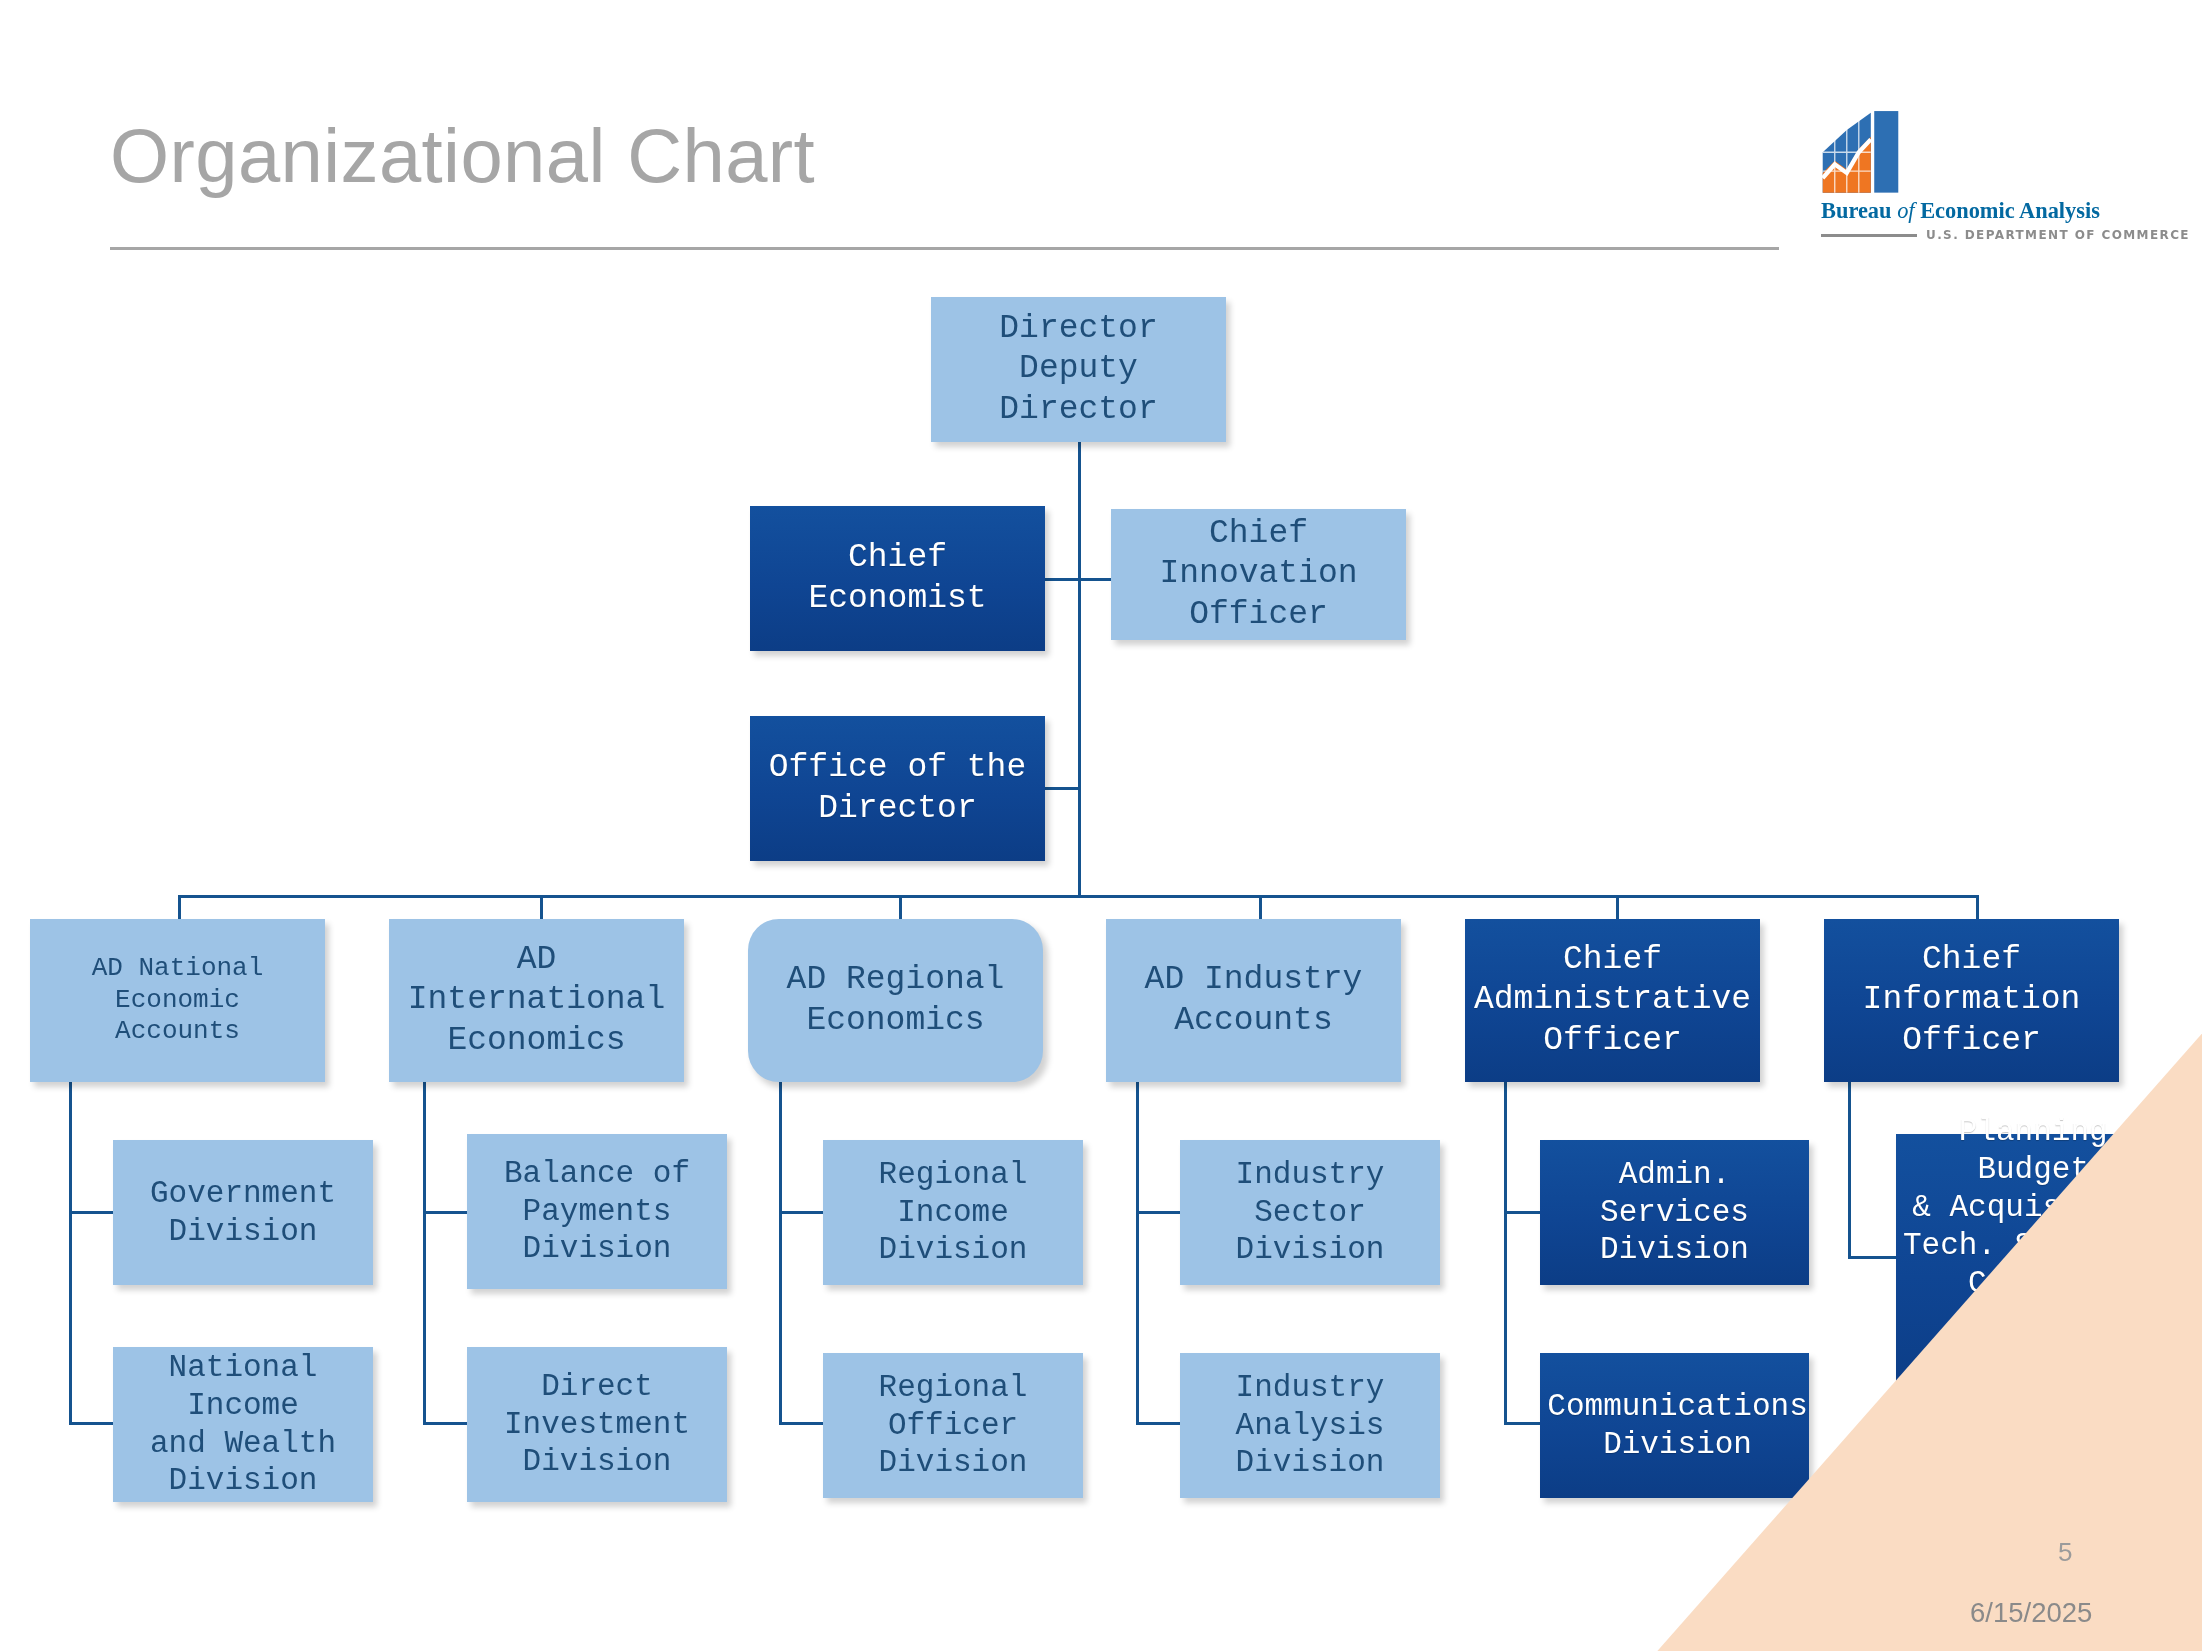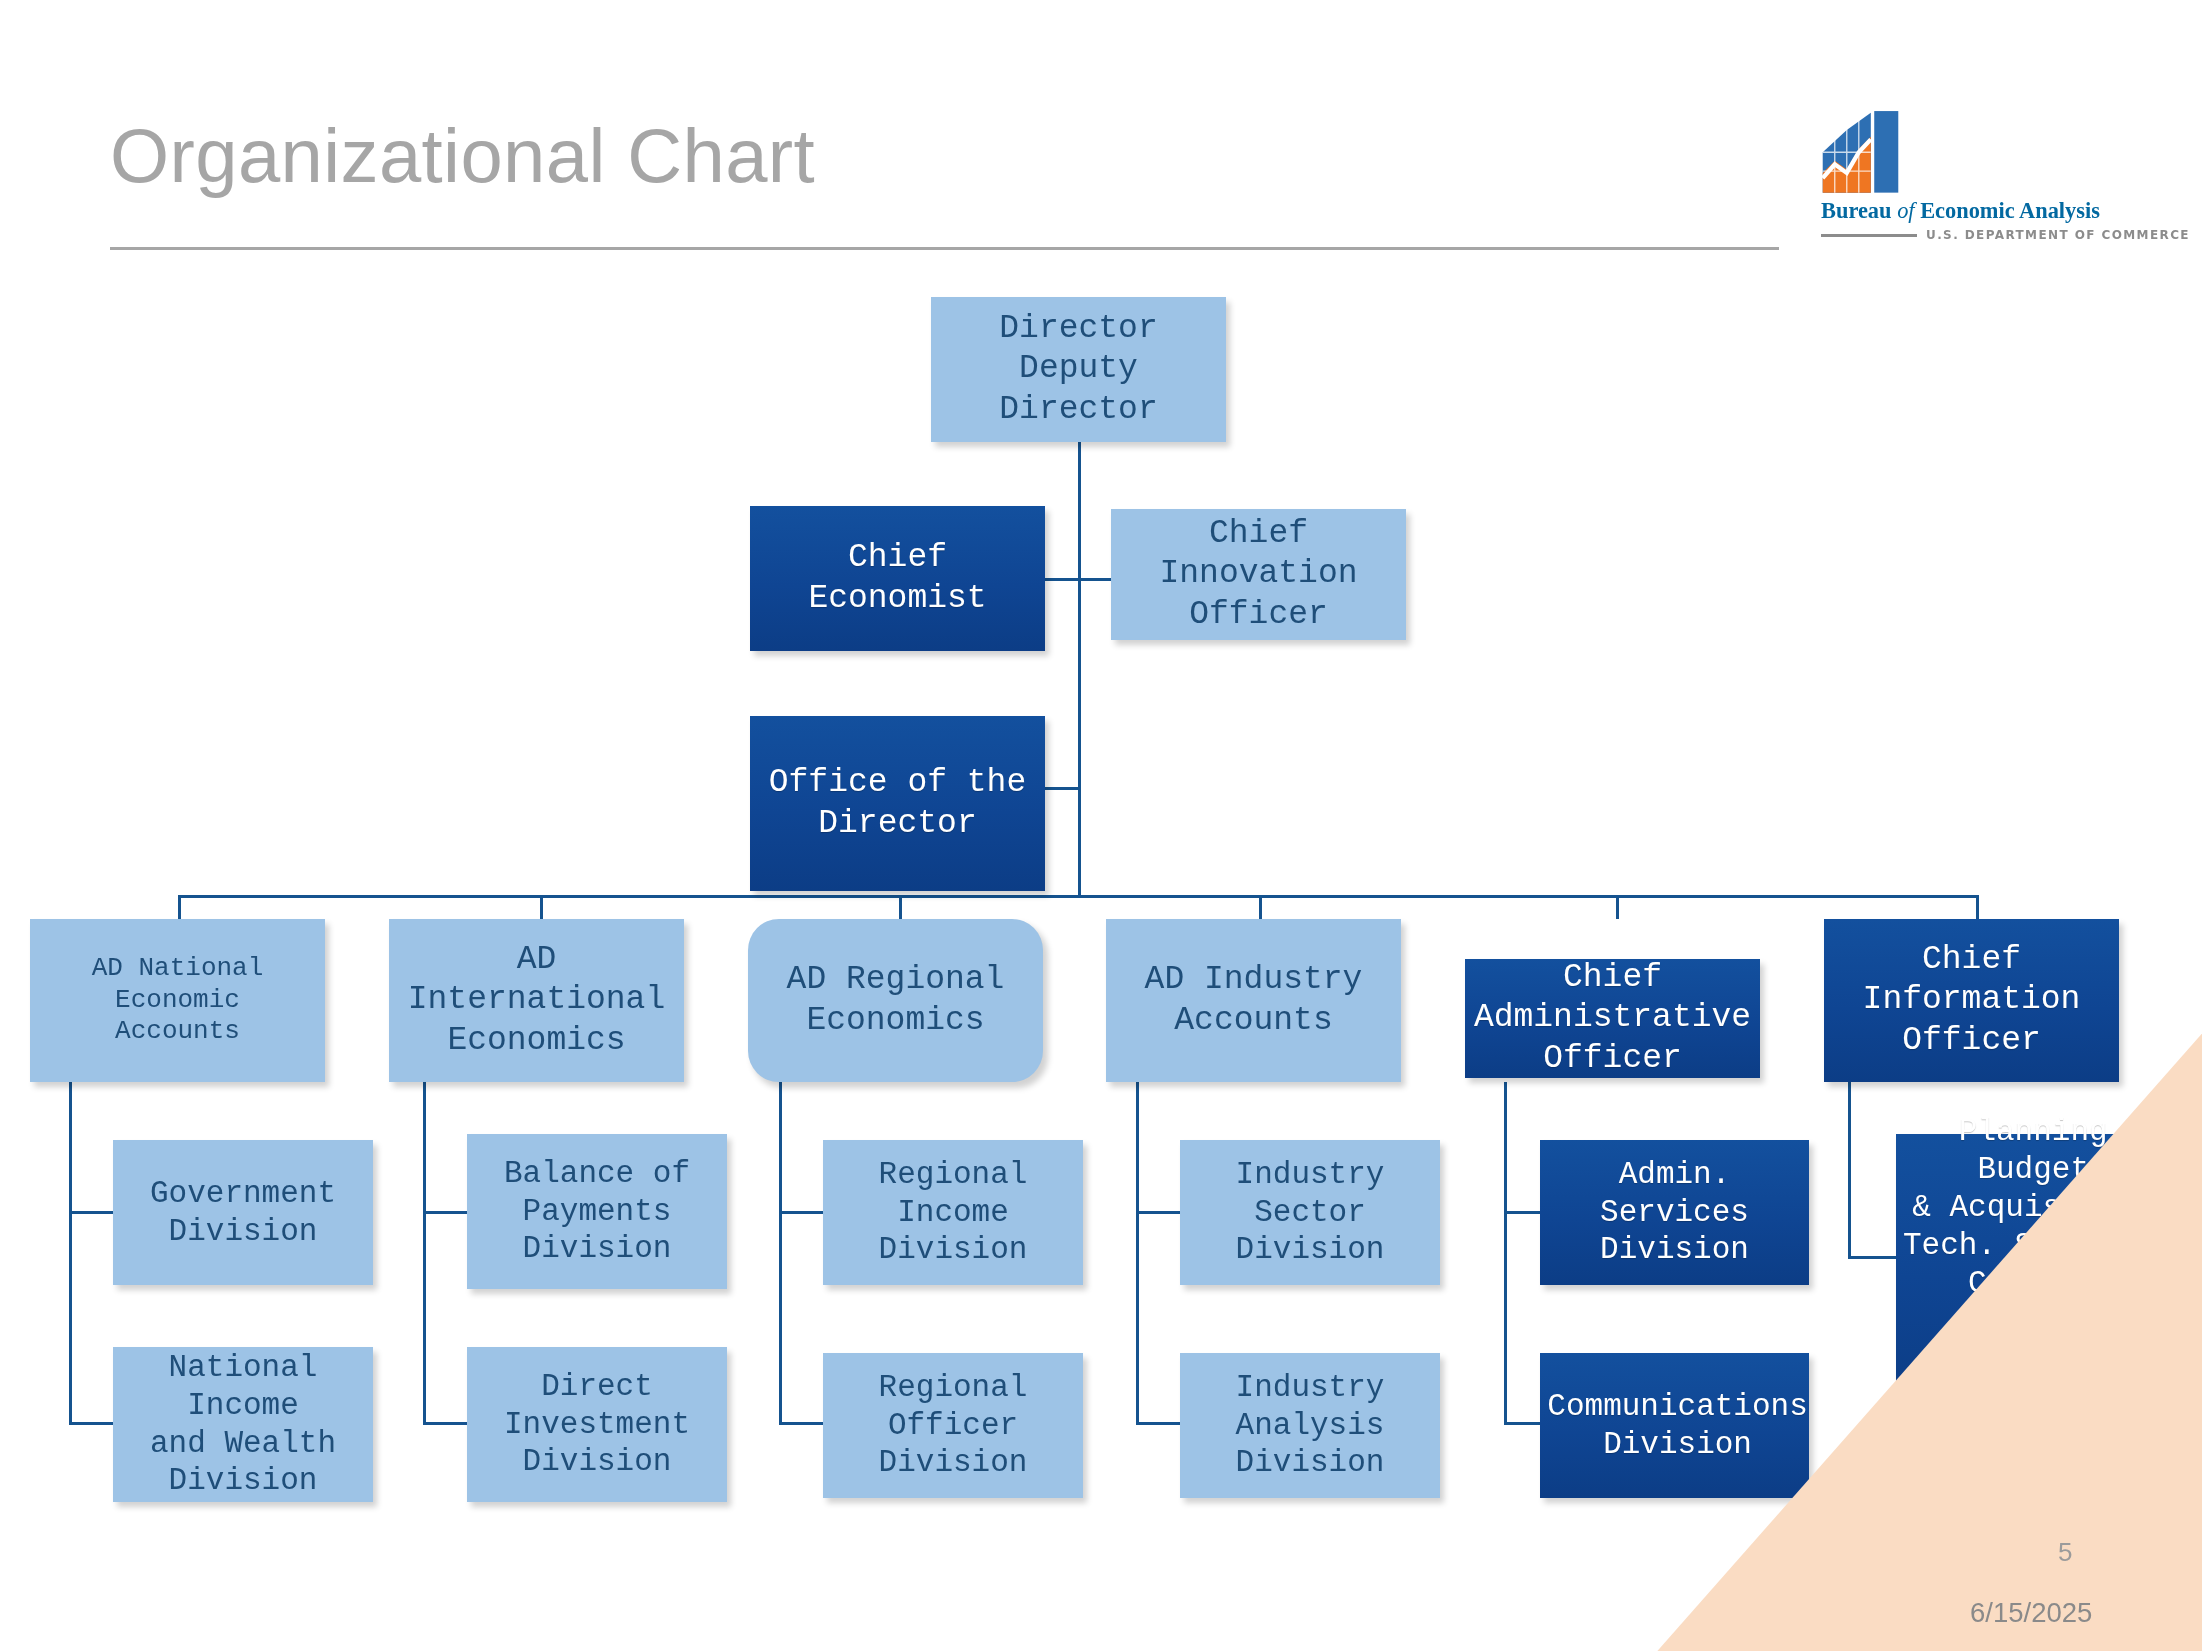--- a/index.html
+++ b/index.html
@@ -244,21 +244,21 @@
     </div>
   </div>
 
   <div class="node light" style="left:1111px; top:509px; width:295px; height:131px; font-size:33px;">
     <div>
       <span>Chief Innovation</span>
       <span>Officer</span>
     </div>
   </div>
 
-  <div class="node dark" style="left:750px; top:716px; width:295px; height:175px; font-size:33px;">
+  <div class="node dark" style="left:750px; top:716px; width:295px; height:145px; font-size:33px;">
     <div>
       <span>Office of the</span>
       <span>Director</span>
     </div>
   </div>
 
   <div class="node light" style="left:30px; top:919px; width:295px; height:163px; font-size:26px;">
     <div>
       <span>AD National</span>
       <span>Economic</span>
@@ -280,21 +280,21 @@
     </div>
   </div>
 
   <div class="node light" style="left:1106px; top:919px; width:295px; height:163px; font-size:33px;">
     <div>
       <span>AD Industry</span>
       <span>Accounts</span>
     </div>
   </div>
 
-  <div class="node dark" style="left:1465px; top:919px; width:295px; height:119px; font-size:33px;margin-top:40px;">
+  <div class="node dark" style="left:1465px; top:919px; width:295px; height:163px; font-size:33px;">
     <div>
       <span>Chief</span>
       <span>Administrative</span>
       <span>Officer</span>
     </div>
   </div>
 
   <div class="node dark" style="left:1824px; top:919px; width:295px; height:163px; font-size:33px;">
     <div>
       <span>Chief Information</span>

